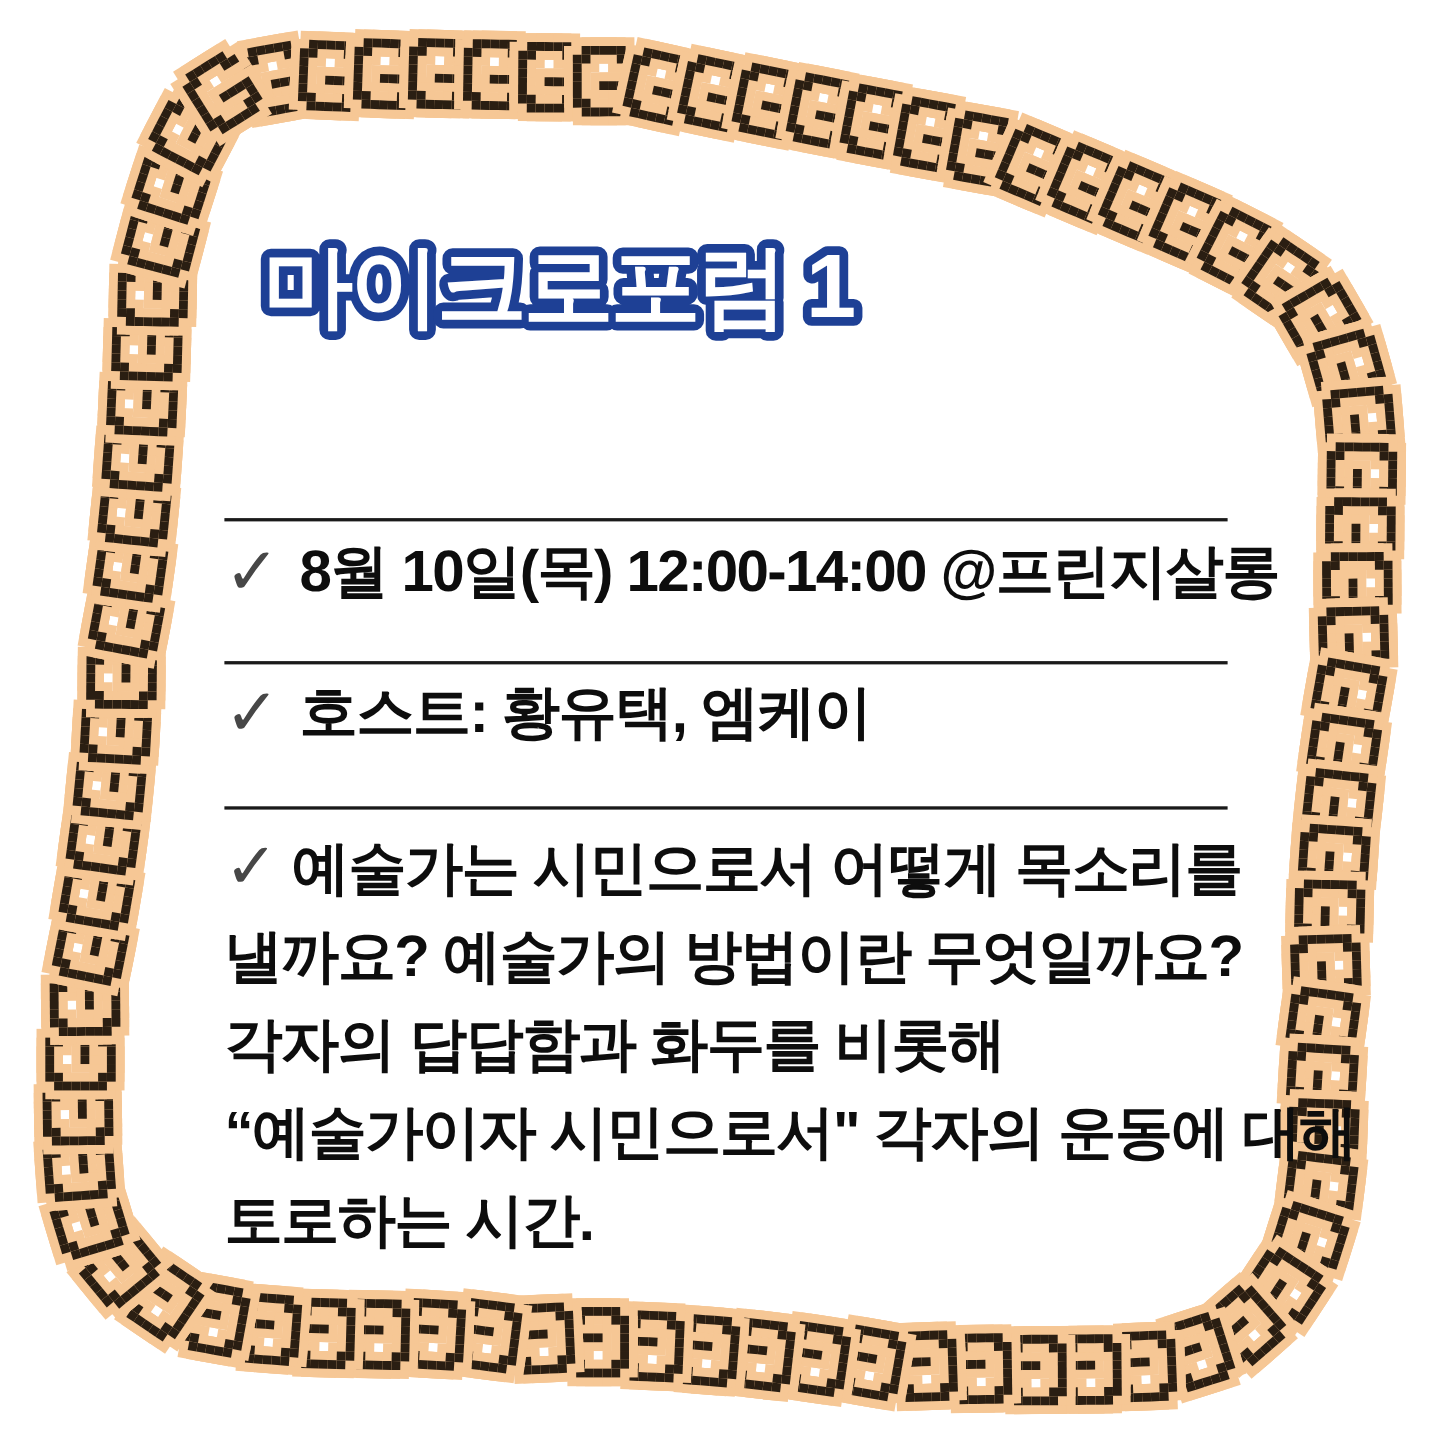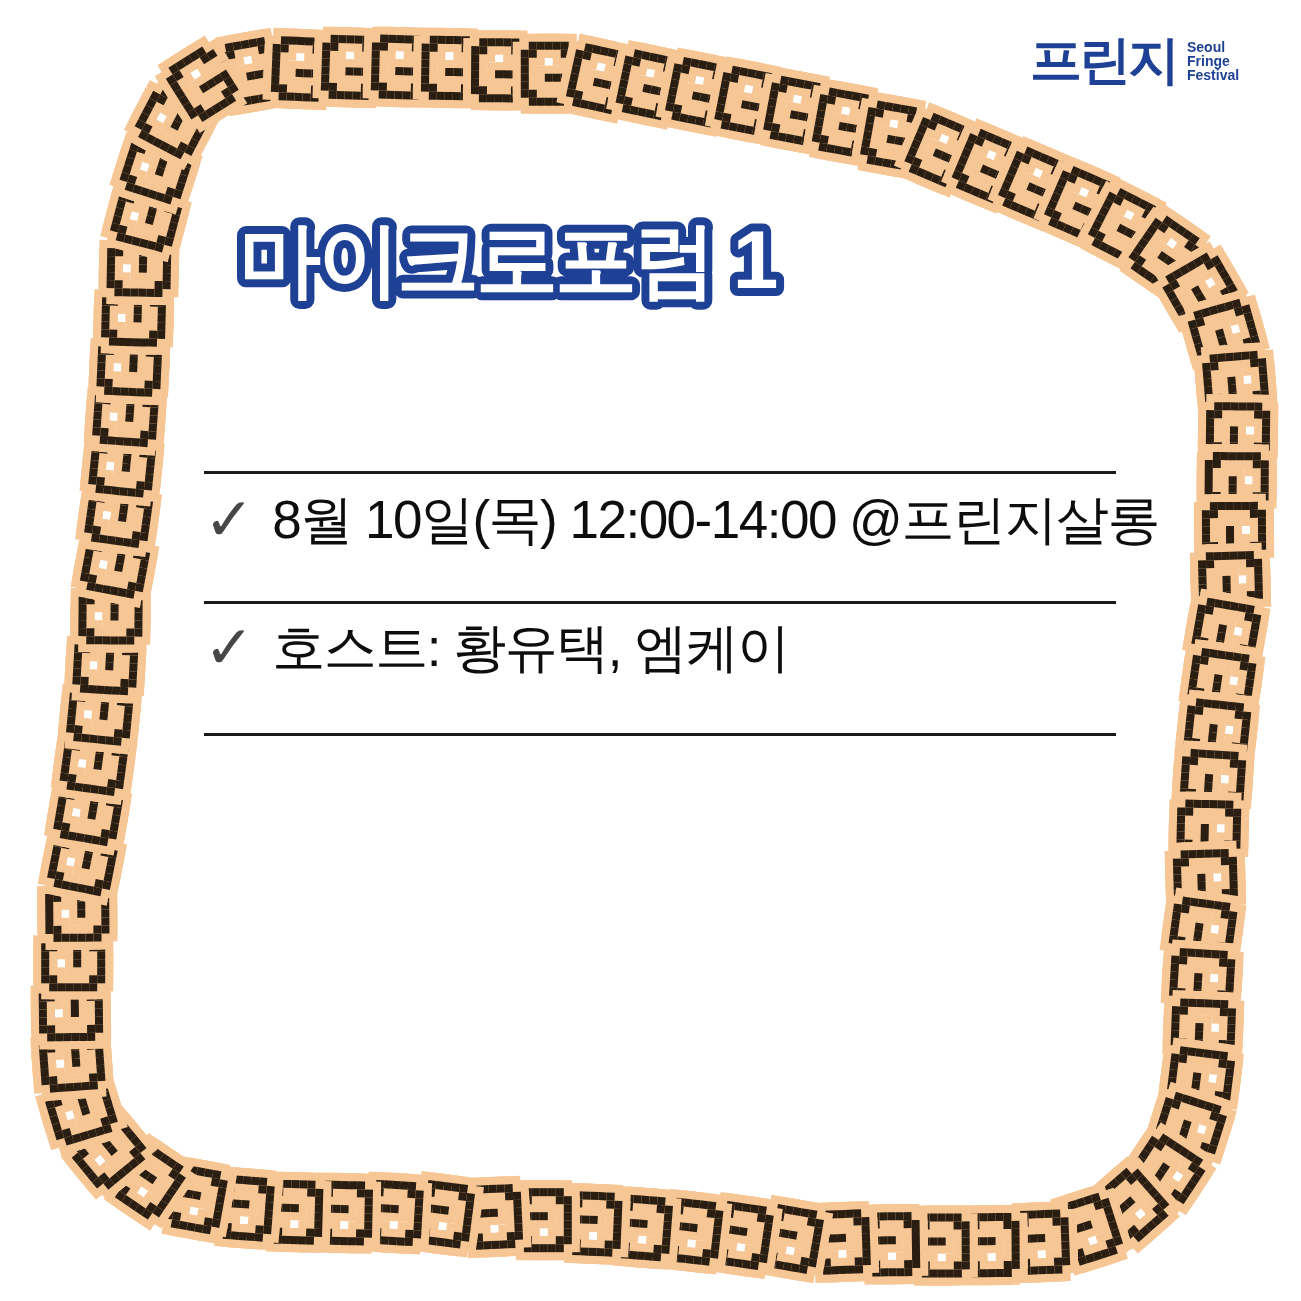--- a/index.html
+++ b/index.html
@@ -28,21 +28,21 @@
     position:absolute;left:218px;top:318px;width:940px;margin:0;
     font-size:70px;font-weight:800;letter-spacing:-4px;line-height:92px;white-space:nowrap;
   }
 
   .divider{position:absolute;left:204px;width:912px;height:0;border-top:3px solid #1a1a1a;}
   .div-1{top:471px;} .div-2{top:601px;} .div-3{top:733px;}
 
   .check-row{position:absolute;left:204px;display:flex;align-items:flex-start;white-space:nowrap;}
   .row-1{top:488px;} .row-2{top:616px;}
   .check{font-size:60px;line-height:64px;font-weight:400;margin-right:18px;}
-  .row-text{font-size:53px;font-weight:400;letter-spacing:-1.5px;line-height:64px;}
+  .row-text{font-size:53px;font-weight:700;letter-spacing:-1.5px;line-height:64px;}
 
   .desc{position:absolute;left:204px;top:748px;width:960px;}
   .desc-line{font-size:53px;font-weight:700;letter-spacing:-1.5px;line-height:80px;white-space:nowrap;}
   .desc .check{font-size:58px;line-height:80px;margin-right:14px;}
 </style>
 </head>
 <body>
 
 <div class="poster" style="background: rgb(255, 255, 255);">
 
@@ -186,28 +186,20 @@
       <use href="#gsym" transform="translate(133.6 318.2) rotate(-88.5)"></use>
       <use href="#gsym" transform="translate(138.9 268.6) rotate(-88.9)"></use>
       <use href="#gsym" transform="translate(146.0 219.2) rotate(-75.2)"></use>
       <use href="#gsym" transform="translate(156.1 170.4) rotate(-72.2)"></use>
       <use href="#gsym" transform="translate(172.3 123.4) rotate(-62.4)"></use>
       <use href="#gsym" transform="translate(202.3 84.3) rotate(-32.1)"></use>
     </svg>
 
   <div class="content" style="color: rgb(13, 13, 13);">
 
-    <div class="logo" style="color: rgb(30, 64, 149);">
-      <span class="logo-wordmark">프린지</span>
-      <span class="logo-sub">
-        <div>Seoul</div>
-        <div>Fringe</div>
-        <div>Festival</div>
-      </span>
-    </div>
 
     <svg class="title-svg" overflow="visible">
       <text id="title-text" class="title-text" x="24" y="98" fill="#ffffff" stroke="#1e4095" stroke-width="16">마이크로포럼 1</text>
     </svg>
 
 
     <div class="divider div-1"></div>
 
     <div class="check-row row-1">
       <span class="check" style="color: rgb(71, 71, 71);">✓</span>
@@ -216,15 +208,24 @@
 
     <div class="divider div-2"></div>
 
     <div class="check-row row-2">
       <span class="check" style="color: rgb(71, 71, 71);">✓</span>
       <span class="row-text">호스트: 황유택, 엠케이</span>
     </div>
 
     <div class="divider div-3"></div>
 
+    <div class="desc">
+      <div class="desc-line">
+        <span class="check" style="color: rgb(71, 71, 71);">✓</span><span>예술가는 시민으로서 어떻게 목소리를</span>
+      </div>
+      <div class="desc-line">낼까요? 예술가의 방법이란 무엇일까요?</div>
+      <div class="desc-line">각자의 답답함과 화두를 비롯해</div>
+      <div class="desc-line">“예술가이자 시민으로서" 각자의 운동에 대해</div>
+      <div class="desc-line">토로하는 시간.</div>
+    </div>
 
   </div>
 </div>
 
 </body></html>

